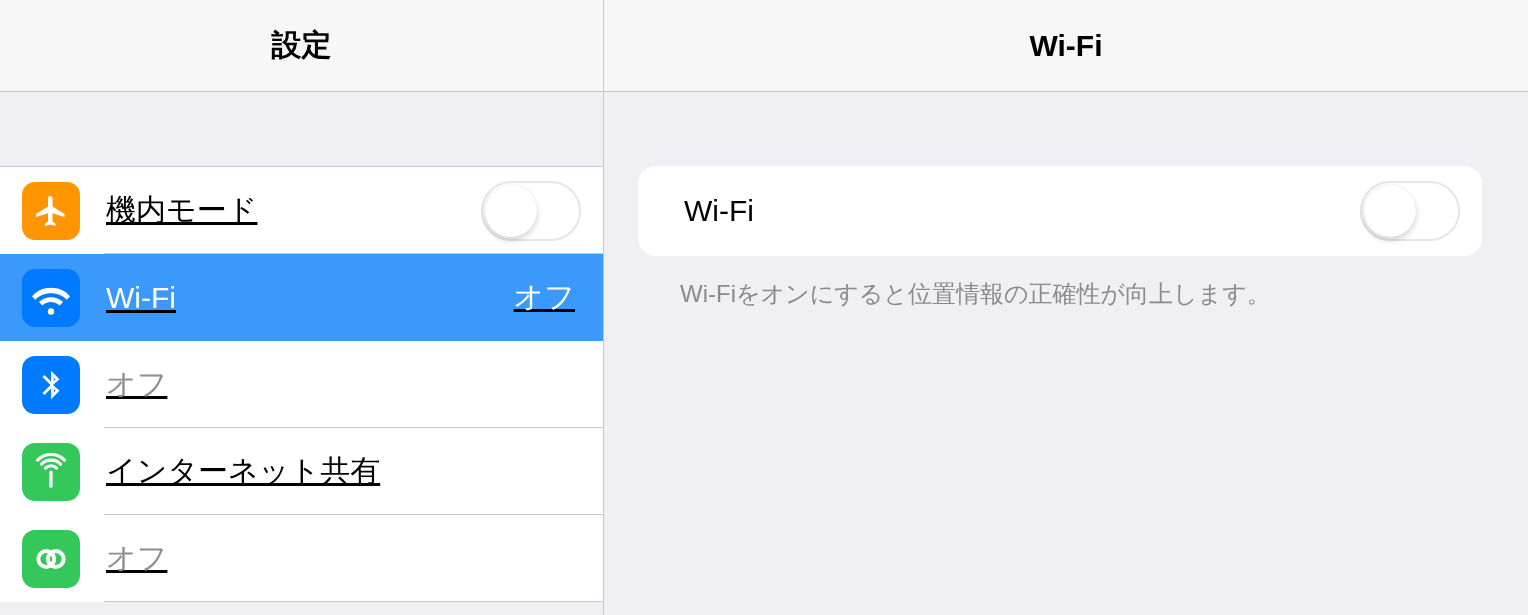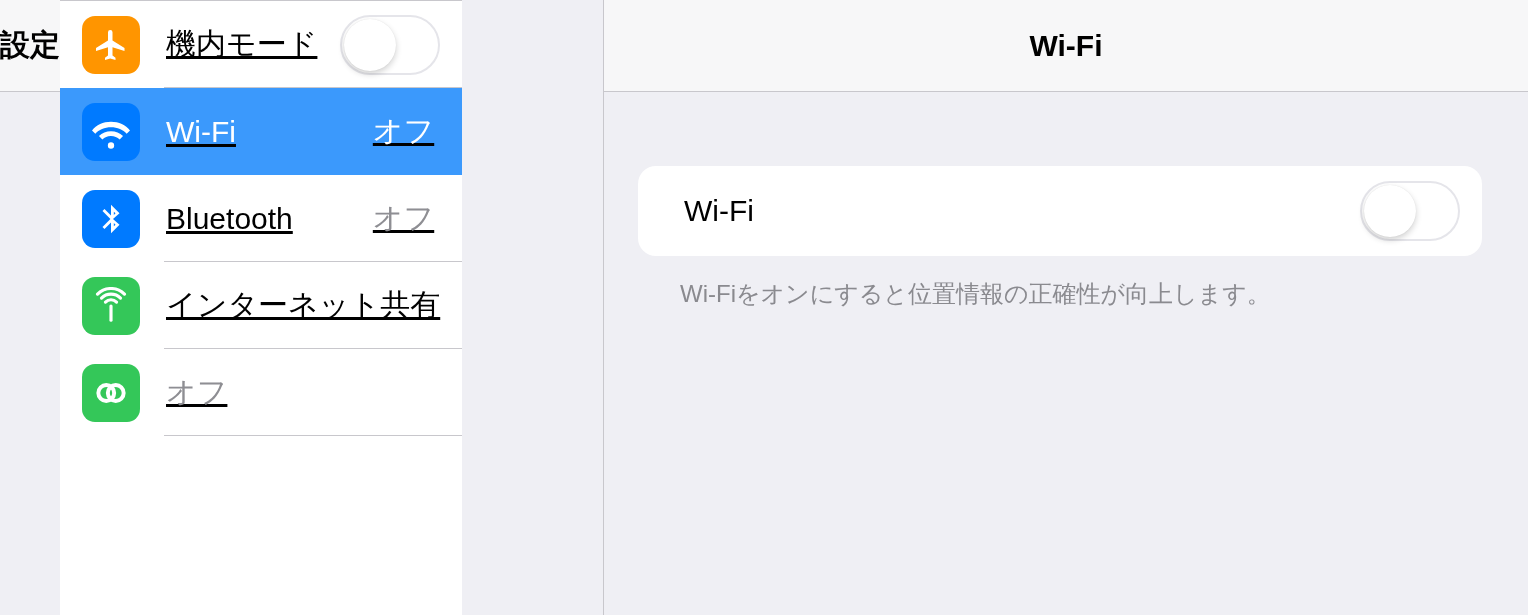--- a/index.html
+++ b/index.html
@@ -14,21 +14,21 @@
     display: flex;
     width: 100%;
     height: 100%;
   }
   
   .sidebar {
     width: 604px;
     flex: 0 0 604px;
     background: #efeff4;
     display: flex;
-    flex-direction: row;
+    flex-direction: column;
     border-right: 1px solid #c8c7cc;
   }
   .sidebar-header {
     height: 92px;
     display: flex;
     align-items: center;
     justify-content: center;
     background: #f7f7f8;
     border-bottom: 1px solid #c8c7cc;
   }
@@ -190,21 +190,20 @@
         <div class="row-label">Wi-Fi</div>
         <div class="row-value">オフ</div>
       </div>
 
       <div class="row">
         <div class="row-icon ic-blue">
           <svg width="34" height="34" viewBox="0 0 24 24">
               <path fill="#fff" d="M12 2v7.6L7.4 5 6 6.4 11.6 12 6 17.6 7.4 19 12 14.4V22l6-6-4.6-4 4.6-4-6-6zm2 4.8L15.2 8 14 9.2V6.8zm0 10.4v-2.4L15.2 16 14 17.2z"></path>
             </svg>
         </div>
-        <div class="row-label">Bluetooth</div>
         <div class="row-value">オフ</div>
       </div>
 
       <div class="row">
         <div class="row-icon ic-green">
           <svg width="38" height="38" viewBox="0 0 24 24">
               <g fill="none" stroke="#fff" stroke-width="2" stroke-linecap="round">
                 <path d="M12 12v9"></path>
                 <path d="M8.5 9.5a5 5 0 0 1 7 0"></path>
                 <path d="M6 7a8.5 8.5 0 0 1 12 0"></path>

